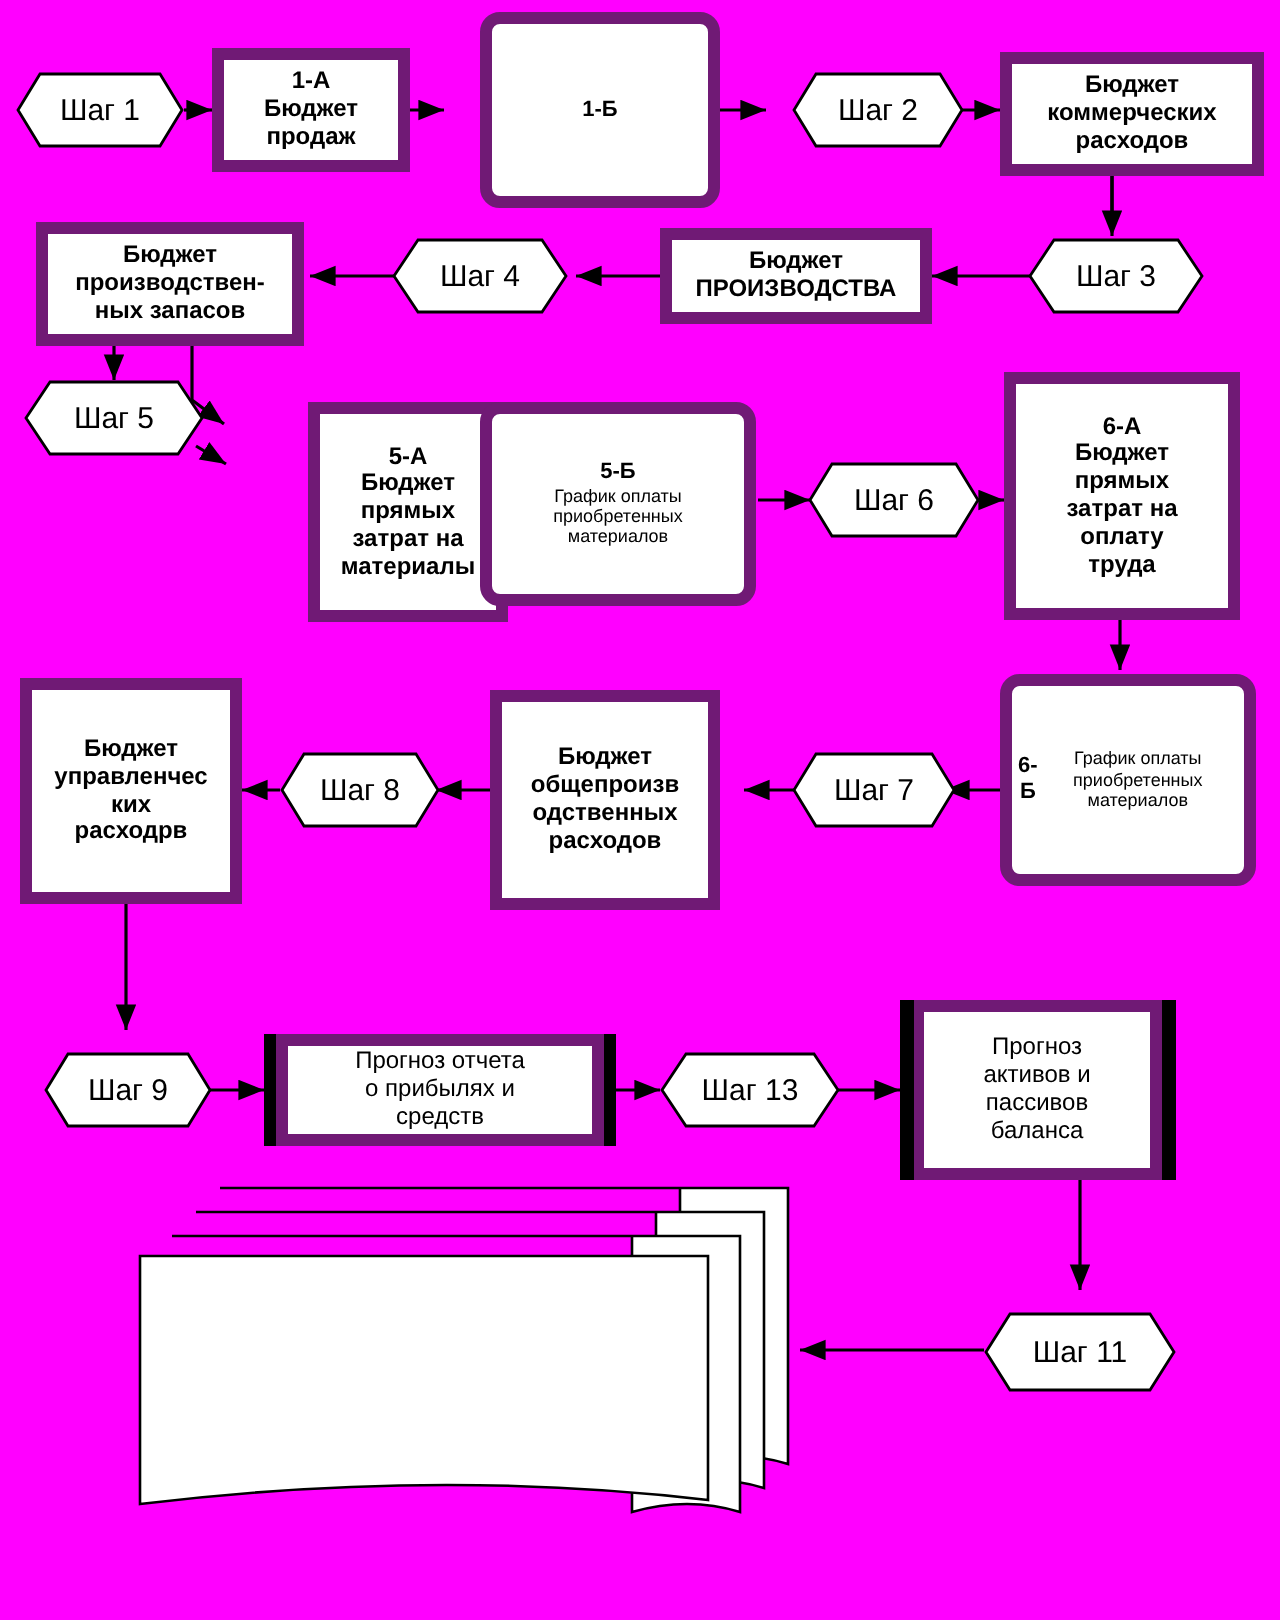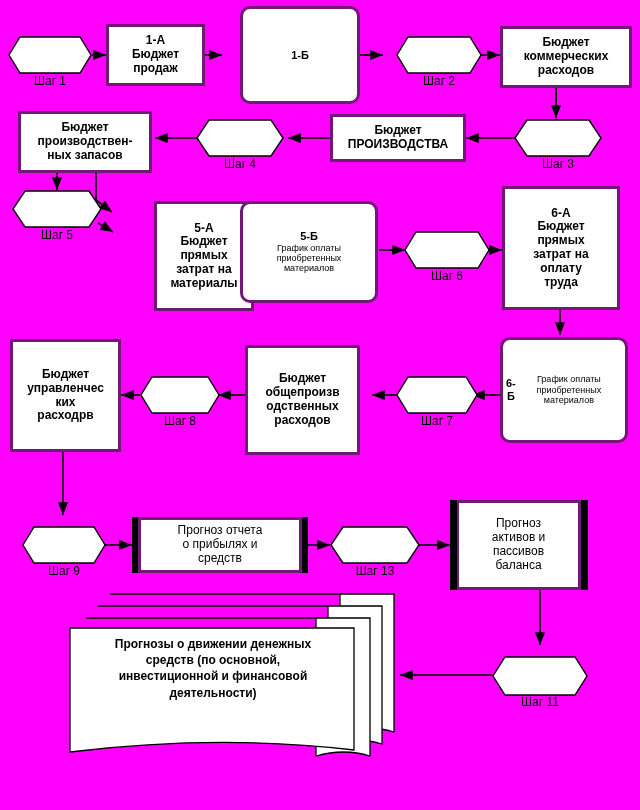--- a/index.html
+++ b/index.html
@@ -7,41 +7,41 @@
     width:640px;height:810px;
     background:#FF00FF;
     font-family:"Liberation Sans", sans-serif;
     position:relative;
     overflow:hidden;
   }
   #canvas{position:absolute;left:0;top:0;width:640px;height:810px;}
   .node{
     position:absolute;
     box-sizing:border-box;
-    border:3px solid #701a75;
+    border:6px solid #701a75;
     background:#FFFFFF;
     color:#000;
     display:flex;
     align-items:center;
     justify-content:center;
     text-align:center;
     line-height:1.15;
     padding:3px;
   }
   .bold{font-weight:bold;font-size:12px;}
   .plain{font-size:12px;}
   .title-line{font-weight:bold;font-size:11px;display:block;}
   .sub-line{font-size:9px;display:block;font-weight:normal;}
   .rounded{border-radius:10px;}
   .hexwrap{position:absolute;}
   svg.hexsvg{position:absolute;left:0;top:0;overflow:visible;}
   .hexlabel{
     position:absolute;left:0;top:0;width:100%;height:100%;
     display:flex;align-items:center;justify-content:center;
-    font-size:12px;color:#000;margin-top:26px;
+    font-size:15px;color:#000;
   }
   .bar{position:absolute;background:#000;}
   .stacked{position:absolute;}
 </style>
 </head>
 <body>
 
 <svg id="canvas">
   <defs>
     <marker id="ah" markerWidth="9" markerHeight="9" refX="8" refY="3.2" orient="auto">
@@ -263,19 +263,13 @@
   <div class="hexlabel">Шаг 11</div>
 </div>
 
 <div class="stacked" style="left:68px;top:592px;width:330px;height:170px;">
   <svg width="330" height="170" style="position:absolute;left:0;top:0;">
     <path d="M42,2 H326 V140 Q300,132 272,140 V2 Z" fill="#fff" stroke="#000" stroke-width="1.3"></path>
     <path d="M30,14 H314 V152 Q288,144 260,152 V14 Z" fill="#fff" stroke="#000" stroke-width="1.3"></path>
     <path d="M18,26 H302 V164 Q276,156 248,164 V26 Z" fill="#fff" stroke="#000" stroke-width="1.3"></path>
     <path d="M2,36 H286 V158 Q150,142 2,160 Z" fill="#fff" stroke="#000" stroke-width="1.3"></path>
   </svg>
-  <div style="position:absolute;left:6px;top:44px;width:278px;text-align:center;font-size:12px;font-weight:bold;line-height:1.35;">
-    <span style="display:block;">Прогнозы о движении денежных</span>
-    <span style="display:block;">средств (по основной,</span>
-    <span style="display:block;">инвестиционной и финансовой</span>
-    <span style="display:block;">деятельности)</span>
-  </div>
 </div>
 
 </body></html>

